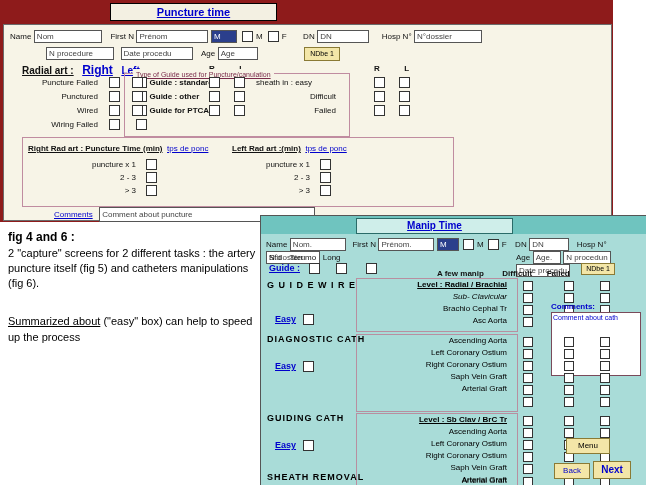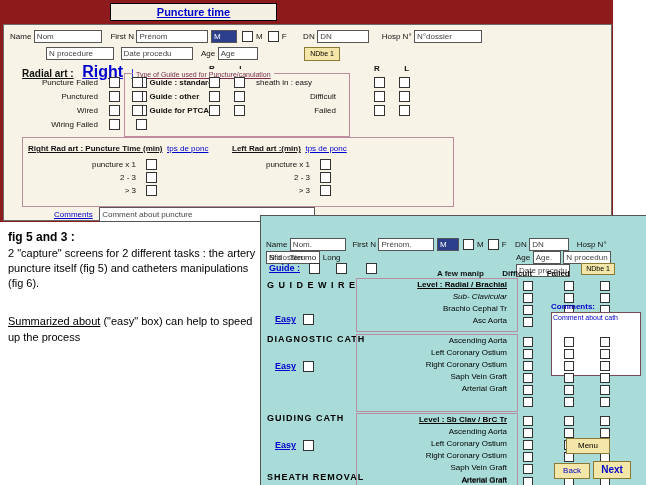--- a/index.html
+++ b/index.html
@@ -82,21 +82,21 @@
     <div style="position:absolute;left:42px;top:22px;">
       <span class="fld" style="width:62px;">N procedure</span>
       <span class="fld" style="width:66px;margin-left:4px;">Date procedu</span>
       <span class="lbl" style="margin-left:6px;">Age</span>
       <span class="fld" style="width:34px;">Age</span>
     </div>
     <div class="ndbe" style="left:300px;top:22px;width:34px;height:12px;line-height:12px;">NDbe 1</div>
 
     <div style="position:absolute;left:18px;top:38px;">
       <span class="lbl bold u" style="font-size:10px;">Radial art :</span>
-      <span class="lbl bold u blue" style="font-size:16px;margin-left:6px;">Right</span>
+      <span class="lbl bold u blue" style="font-size:12px;margin-left:6px;">Right</span>
       <span class="lbl bold u blue" style="font-size:10px;margin-left:6px;">Left</span>
     </div>
     <div style="position:absolute;left:205px;top:38px;">
       <span class="lbl bold">R</span>
       <span class="lbl bold" style="margin-left:22px;">L</span>
     </div>
     <div style="position:absolute;left:370px;top:38px;">
       <span class="lbl bold">R</span>
       <span class="lbl bold" style="margin-left:22px;">L</span>
     </div>
@@ -171,28 +171,33 @@
 
     <div style="position:absolute;left:50px;top:182px;">
       <span class="lbl u blue">Comments</span>
       <span class="fld" style="width:210px;height:13px;line-height:13px;margin-left:4px;">Comment about puncture</span>
     </div>
 
   </div>
 </div>
 
 <div id="caption">
-  <div class="h">fig 5 and 3 :</div>
+  <div class="h">fig 4 and 6 :</div>
   <div class="p">2 "capture" screens for 2 different tasks : the artery puncture itself (fig 5) and catheters manipulations (fig 6).</div>
   <div class="p2">
     <span class="u">Summarized about</span><span> ("easy" box) can help to speed up the process</span>
   </div>
 </div>
 
 <div id="manip">
+  <div class="titlebar">
+    <div class="titlebox">
+      <span>Manip Time</span>
+    </div>
+  </div>
 
   <div style="position:absolute;left:5px;top:22px;">
     <span class="lbl">Name</span>
     <span class="fld" style="width:50px;">Nom.</span>
     <span class="lbl" style="margin-left:4px;">First N</span>
     <span class="fld" style="width:50px;">Prénom.</span>
     <span class="fld" style="width:16px;background:#2b3f8c;color:#fff;">M</span>
     <span class="cb" style="margin-left:2px;"></span>
     <span class="lbl">M</span>
     <span class="cb" style="margin-left:2px;"></span>

